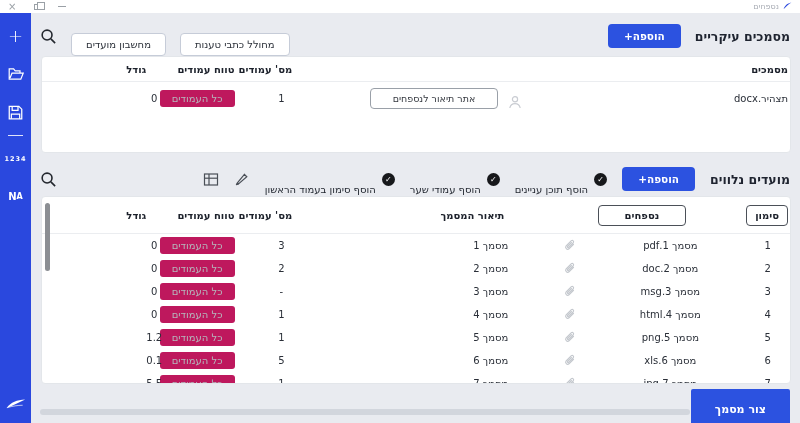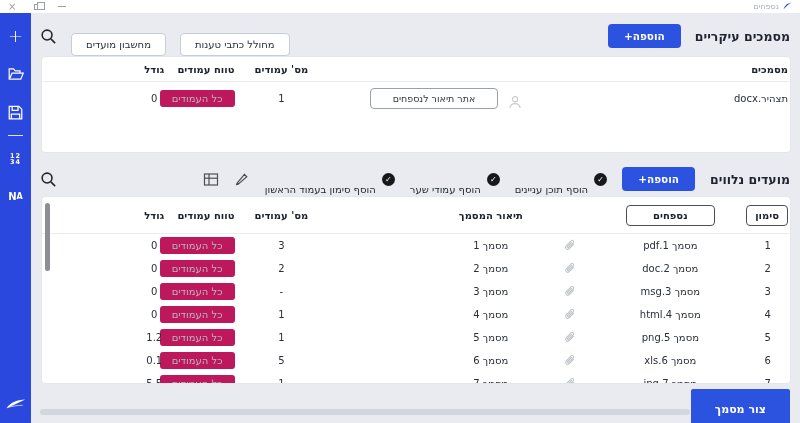--- a/index.html
+++ b/index.html
@@ -14,41 +14,41 @@
   .wc-restore { position:relative; width:6px; height:6px; border:1px solid #9aa0a6; background:#fff; }
   .wc-restore::after { content:""; position:absolute; top:-3px; left:2px; width:6px; height:6px; border:1px solid #9aa0a6; background:#fff; }
   .wc-min { width:8px; border-top:1.5px solid #9aa0a6; }
   .tab-title { display:flex; align-items:center; gap:4px; direction:rtl; color:#a9adb5; font-size:8px; }
 
   
   .sidebar { position:absolute; top:13px; left:0; width:31px; height:410px; background:#2A48DE; display:flex; flex-direction:column; align-items:center; padding:14px 0 10px; gap:20px; }
   .sb-icon { color:#fff; display:flex; align-items:center; justify-content:center; width:20px; height:18px; cursor:pointer; }
   .sb-plus { font-size:18px; font-weight:300; line-height:16px; }
   .sb-divider { width:15px; border-top:1px solid rgba(255,255,255,.85); margin:-6px 0; }
-  .sb-nums { display:flex; flex-direction:column; align-items:center; font-size:6.5px; font-weight:bold; line-height:6.5px; letter-spacing:1px; }
+  .sb-nums { display:flex; flex-direction:row; align-items:center; font-size:6.5px; font-weight:bold; line-height:6.5px; letter-spacing:1px; }
   .sb-na { font-size:10px; font-weight:bold; line-height:10px; }
   .sb-na .na-a { font-size:8px; vertical-align:-2px; }
   .sb-quill { margin-top:auto; }
 
   
   .main { position:absolute; top:13px; left:31px; right:0; bottom:0; direction:rtl; }
 
   .toolbar-row { position:absolute; top:8px; right:10px; left:9px; height:30px; display:flex; align-items:center; justify-content:space-between; }
   .tb-right, .tb-left { display:flex; align-items:center; gap:14px; }
   .section-title { font-size:12.5px; font-weight:600; color:#1f2430; }
   .btn-blue { background:#2C52E0; color:#fff; border:none; border-radius:4px; font-size:10.5px; font-weight:600; padding:6px 16px; cursor:pointer; font-family:inherit; }
   .btn-outline { background:#fff; color:#2a2f38; border:1px solid #c6ccd8; border-radius:4px; font-size:10px; padding:5px 14px; cursor:pointer; font-family:inherit; white-space:nowrap;margin-top:16px; }
   .search-btn { background:none; border:none; cursor:pointer; display:flex; align-items:center; padding:0; }
 
   .card { position:absolute; right:9px; left:10px; background:#fff; border:1px solid #e3e6ea; border-radius:4px; overflow:hidden; }
   .card1 { top:43px; height:97px; }
   .card2 { top:183px; height:188px; }
 
   table { width:100%; border-collapse:collapse; table-layout:fixed; direction:rtl; }
-  th { font-size:10px; font-weight:600; color:#1c212b; text-align:center; padding:7px 2px 6px; white-space:nowrap; }
+  th { font-size:10px; font-weight:600; color:#1c212b; text-align:left; padding:7px 2px 6px; white-space:nowrap; }
   td { font-size:10px; color:#2a2f38; text-align:center; padding:3px 2px; white-space:nowrap; }
   thead tr { border-bottom:1px solid #ebedf0; }
   .al-r { text-align:right; }
   .chip { display:inline-block; background:#be185d; color:#b5b8bd; font-size:10px; border-radius:3px; padding:3px 12px; min-width:58px; cursor:pointer; }
   .desc-btn { background:#fff; border:1px solid #9aa0a8; border-radius:4px; font-size:9.5px; color:#33373e; padding:4px 18px; cursor:pointer; font-family:inherit; min-width:128px; }
   .hdr-box { display:inline-block; border:1px solid #4b5058; border-radius:4px; padding:4px 8px; font-size:10px; font-weight:600; background:#fff; cursor:pointer; }
   .hdr-box.wide { padding:4px 26px; }
   td .clip, td .person { vertical-align:middle; cursor:pointer; }
 
   .sec2-row { position:absolute; top:152px; right:10px; left:9px; height:28px; display:flex; align-items:center; justify-content:space-between; }

